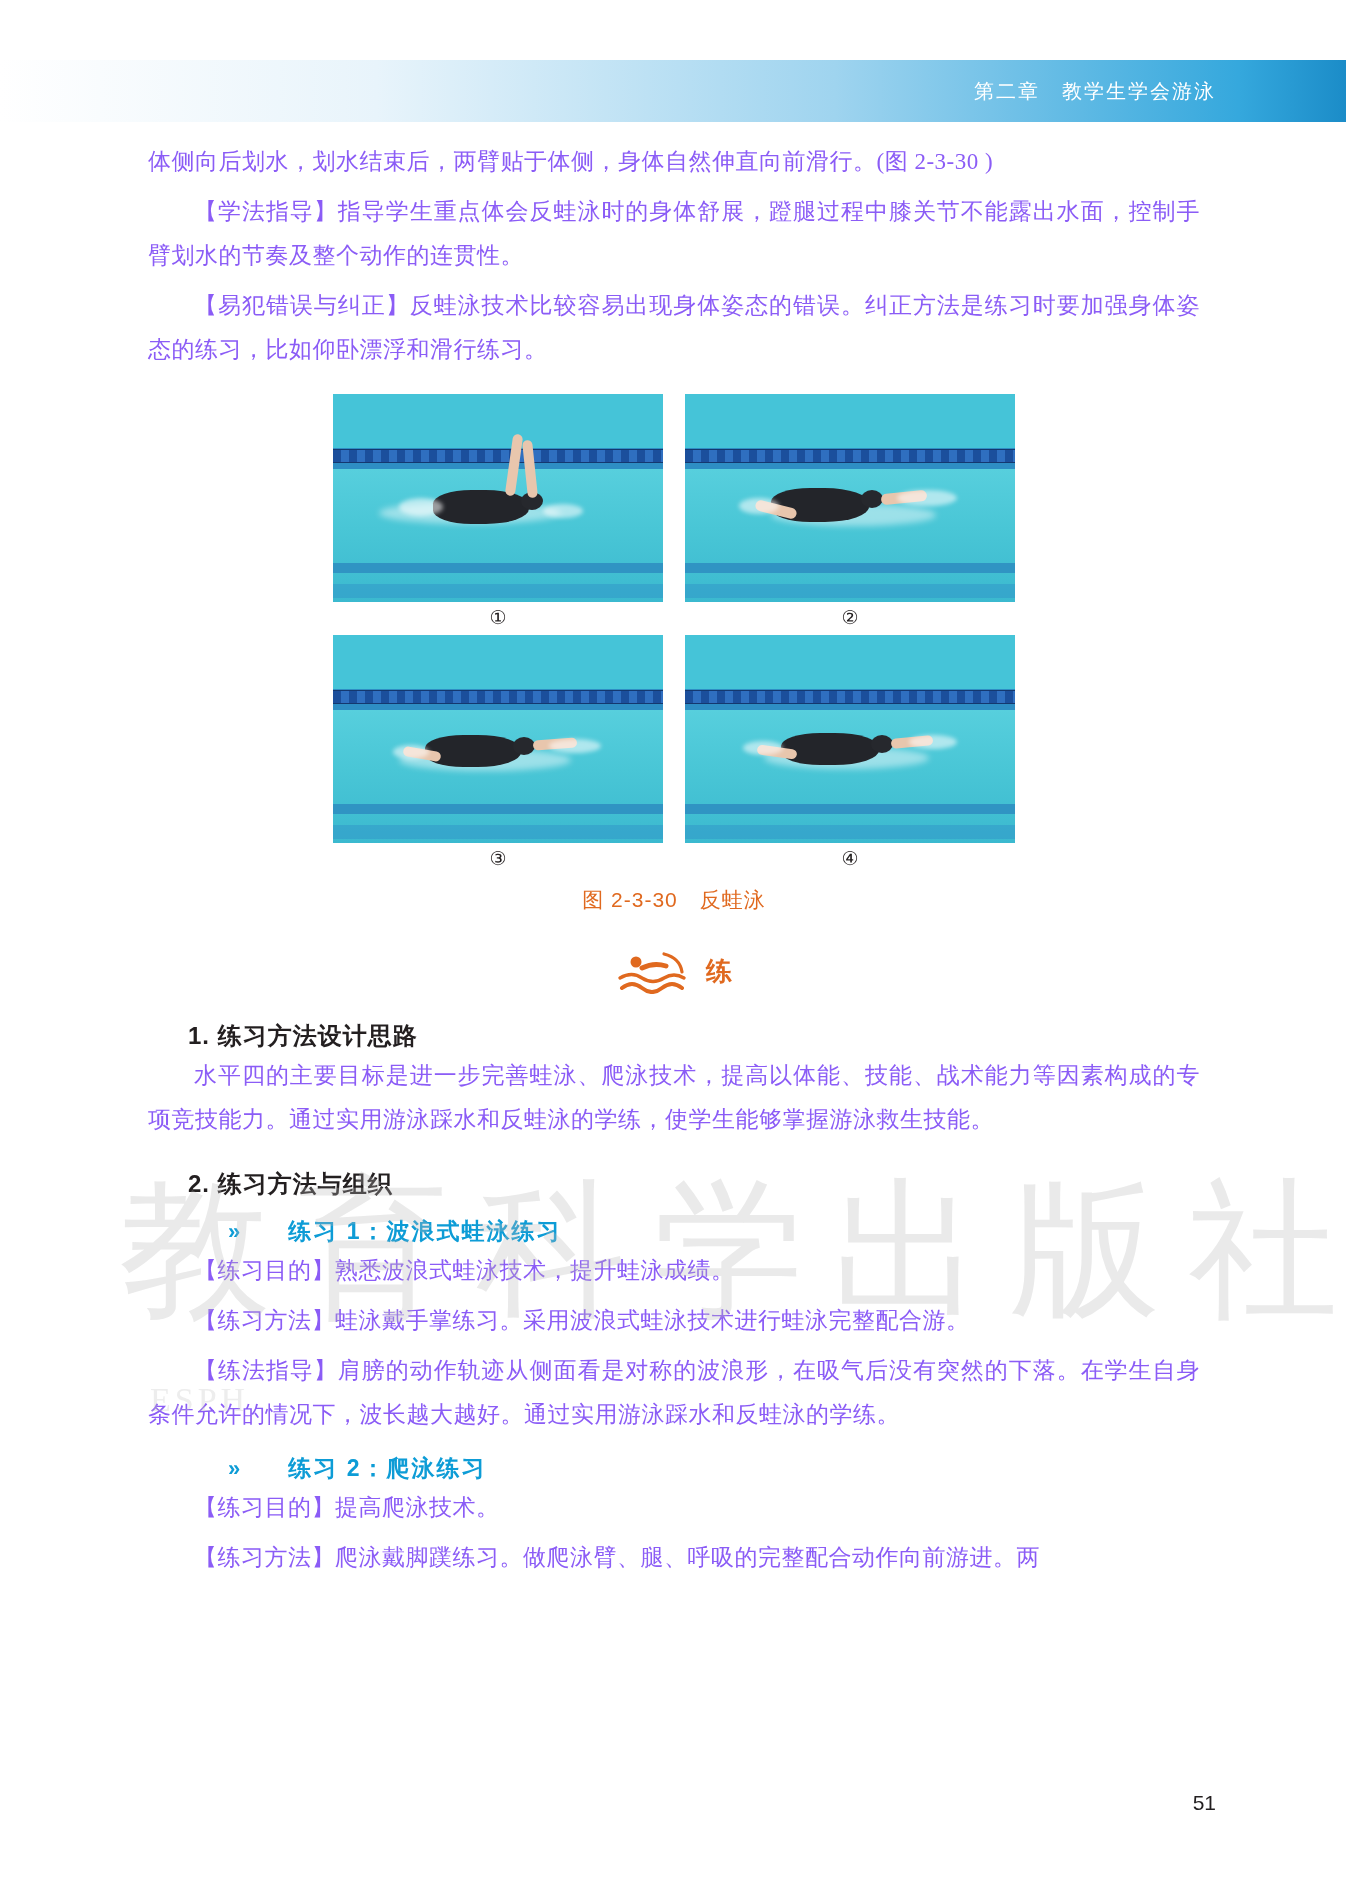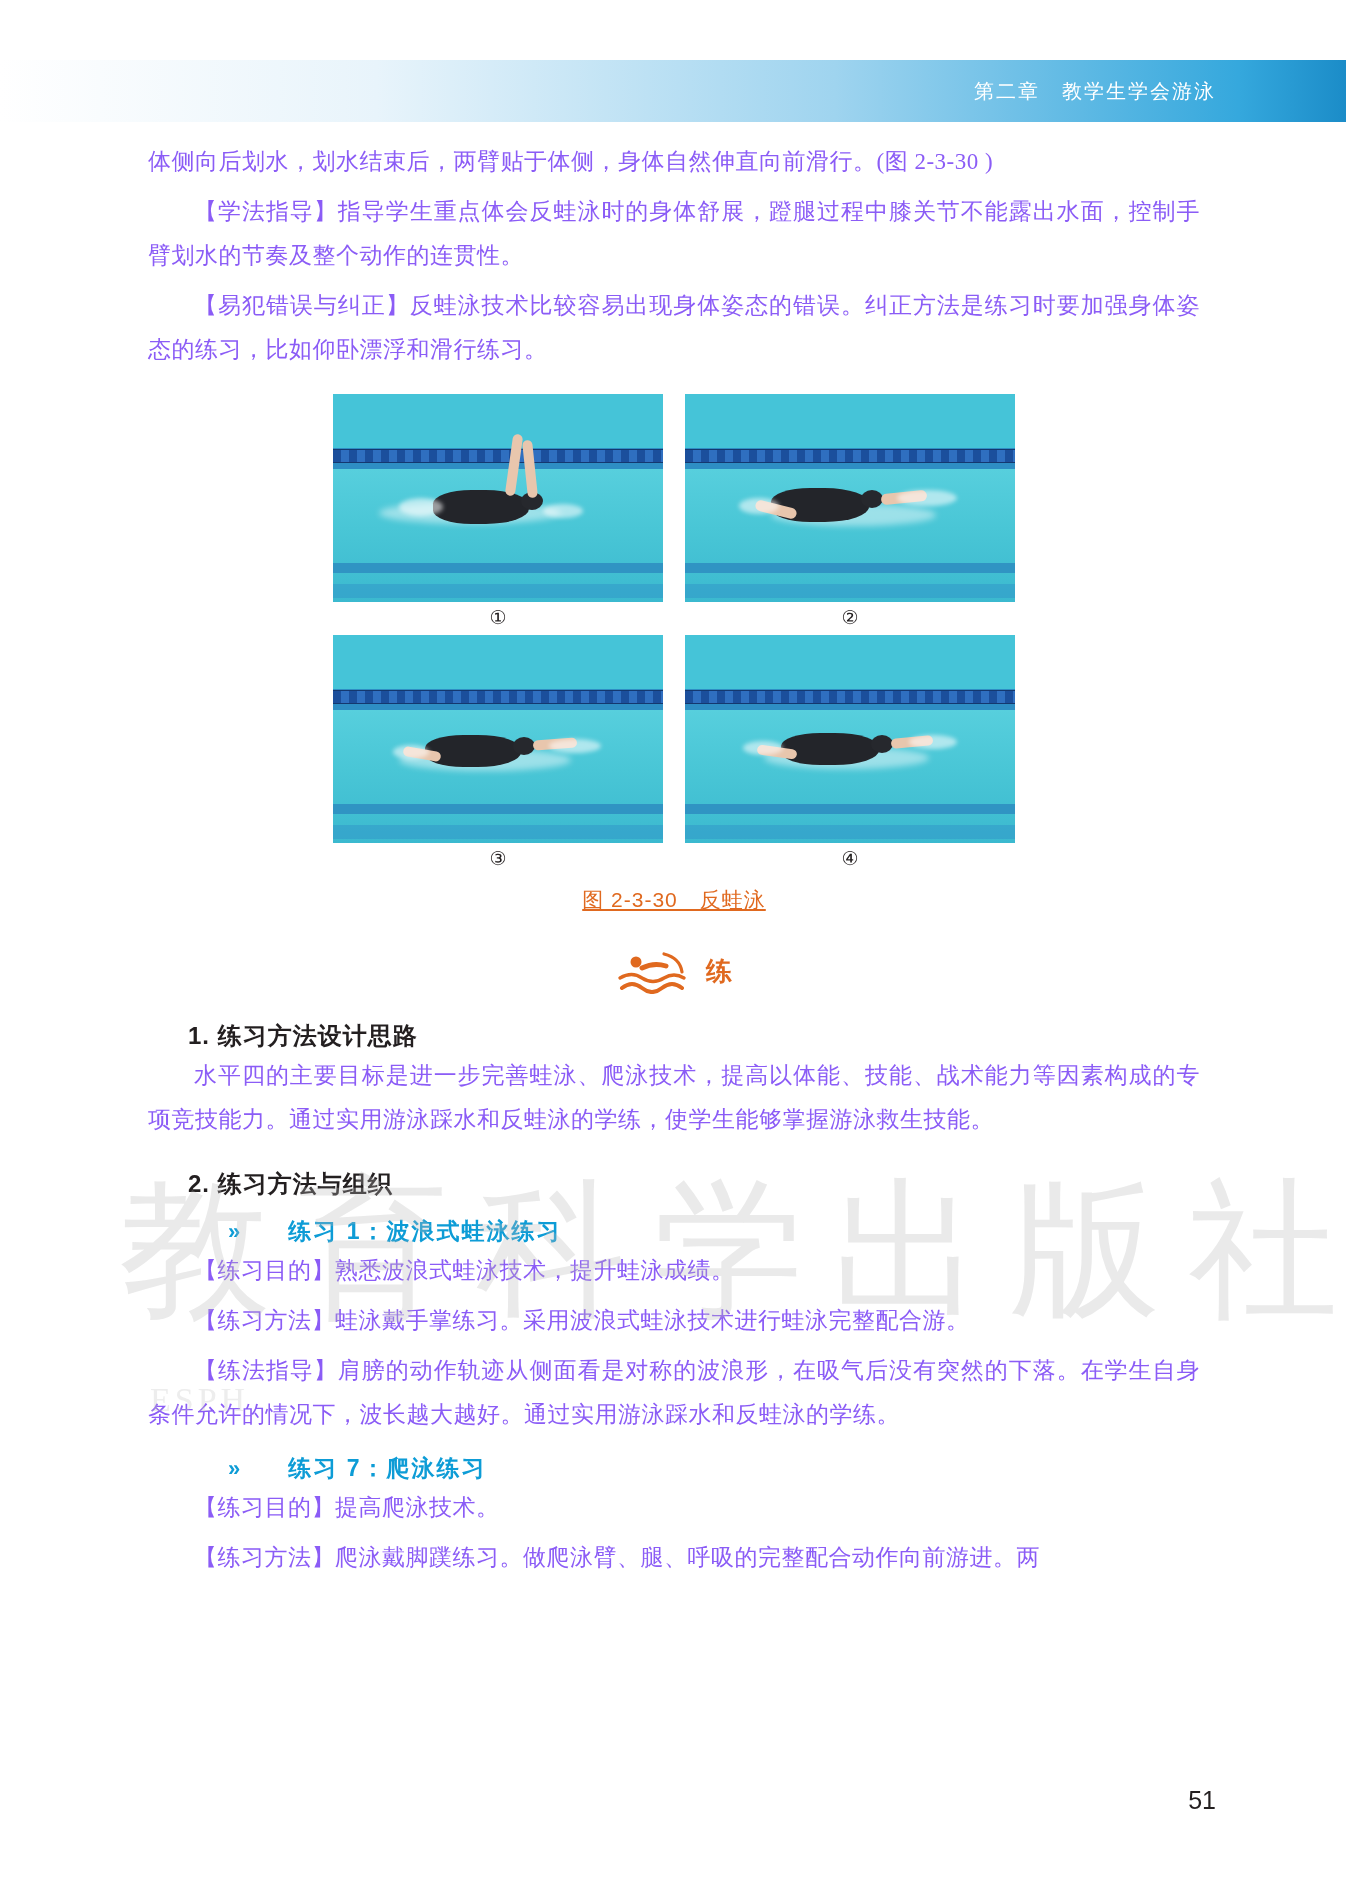--- a/index.html
+++ b/index.html
@@ -132,21 +132,20 @@
     color: #231f20;
     margin-top: 5px;
     line-height: 22px;
   }
   .figure-title {
     margin-top: 16px;
     font-size: 21px;
     color: #e0691f;
     font-family: "Liberation Sans", sans-serif;
     letter-spacing: 1px;
-    text-decoration: underline;
   }
 
   
   .practice-badge {
     margin-top: 34px;
     display: flex;
     align-items: center;
     justify-content: center;
     gap: 14px;
   }
@@ -216,21 +215,21 @@
     font-size: 34px;
     letter-spacing: 4px;
     color: #c2c2c2;
   }
 
   
   .page-number {
     position: absolute;
     right: 130px;
     bottom: 70px;
-    font-size: 25px;
+    font-size: 21px;
     color: #231f20;
     font-family: "Liberation Sans", sans-serif;
     text-align: center;
   }
 </style>
 </head>
 <body>
 
 <div class="page-header">
   <div class="header-title">第二章　教学生学会游泳</div>
@@ -351,20 +350,20 @@
   <h4 class="sub-head">
     <span class="chev">»</span>
     <span class="sub-head-text">练习 1：波浪式蛙泳练习</span>
   </h4>
   <p class="body-text indent">【练习目的】熟悉波浪式蛙泳技术，提升蛙泳成绩。</p>
   <p class="body-text indent">【练习方法】蛙泳戴手掌练习。采用波浪式蛙泳技术进行蛙泳完整配合游。</p>
   <p class="body-text indent">【练法指导】肩膀的动作轨迹从侧面看是对称的波浪形，在吸气后没有突然的下落。在学生自身条件允许的情况下，波长越大越好。通过实用游泳踩水和反蛙泳的学练。</p>
 
   <h4 class="sub-head">
     <span class="chev">»</span>
-    <span class="sub-head-text">练习 7：爬泳练习</span>
+    <span class="sub-head-text">练习 2：爬泳练习</span>
   </h4>
   <p class="body-text indent">【练习目的】提高爬泳技术。</p>
   <p class="body-text indent">【练习方法】爬泳戴脚蹼练习。做爬泳臂、腿、呼吸的完整配合动作向前游进。两</p>
 
 </div>
 
 <div class="page-number">51</div>
 
 </body></html>

